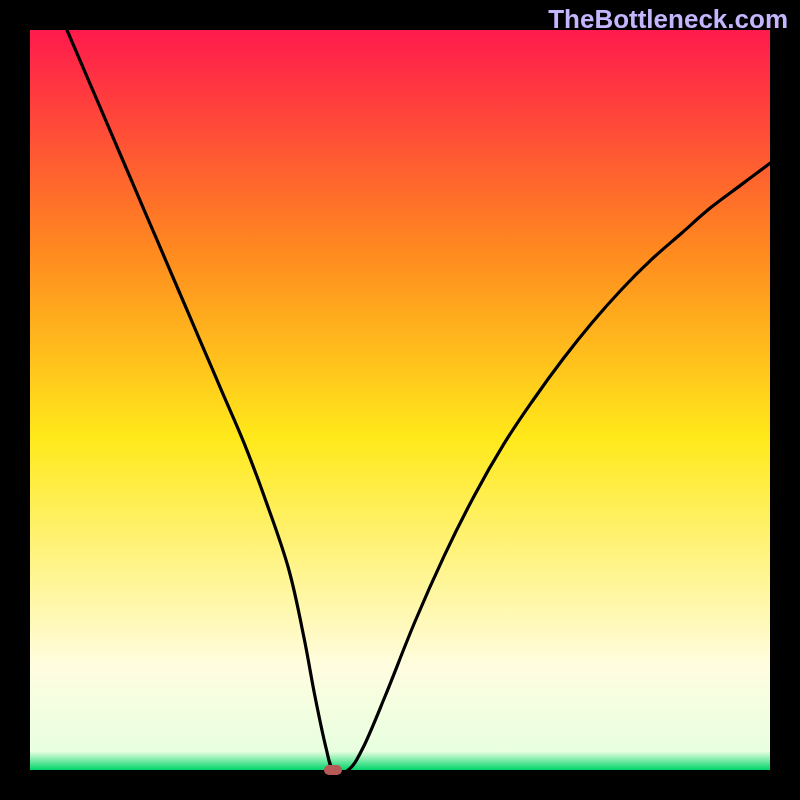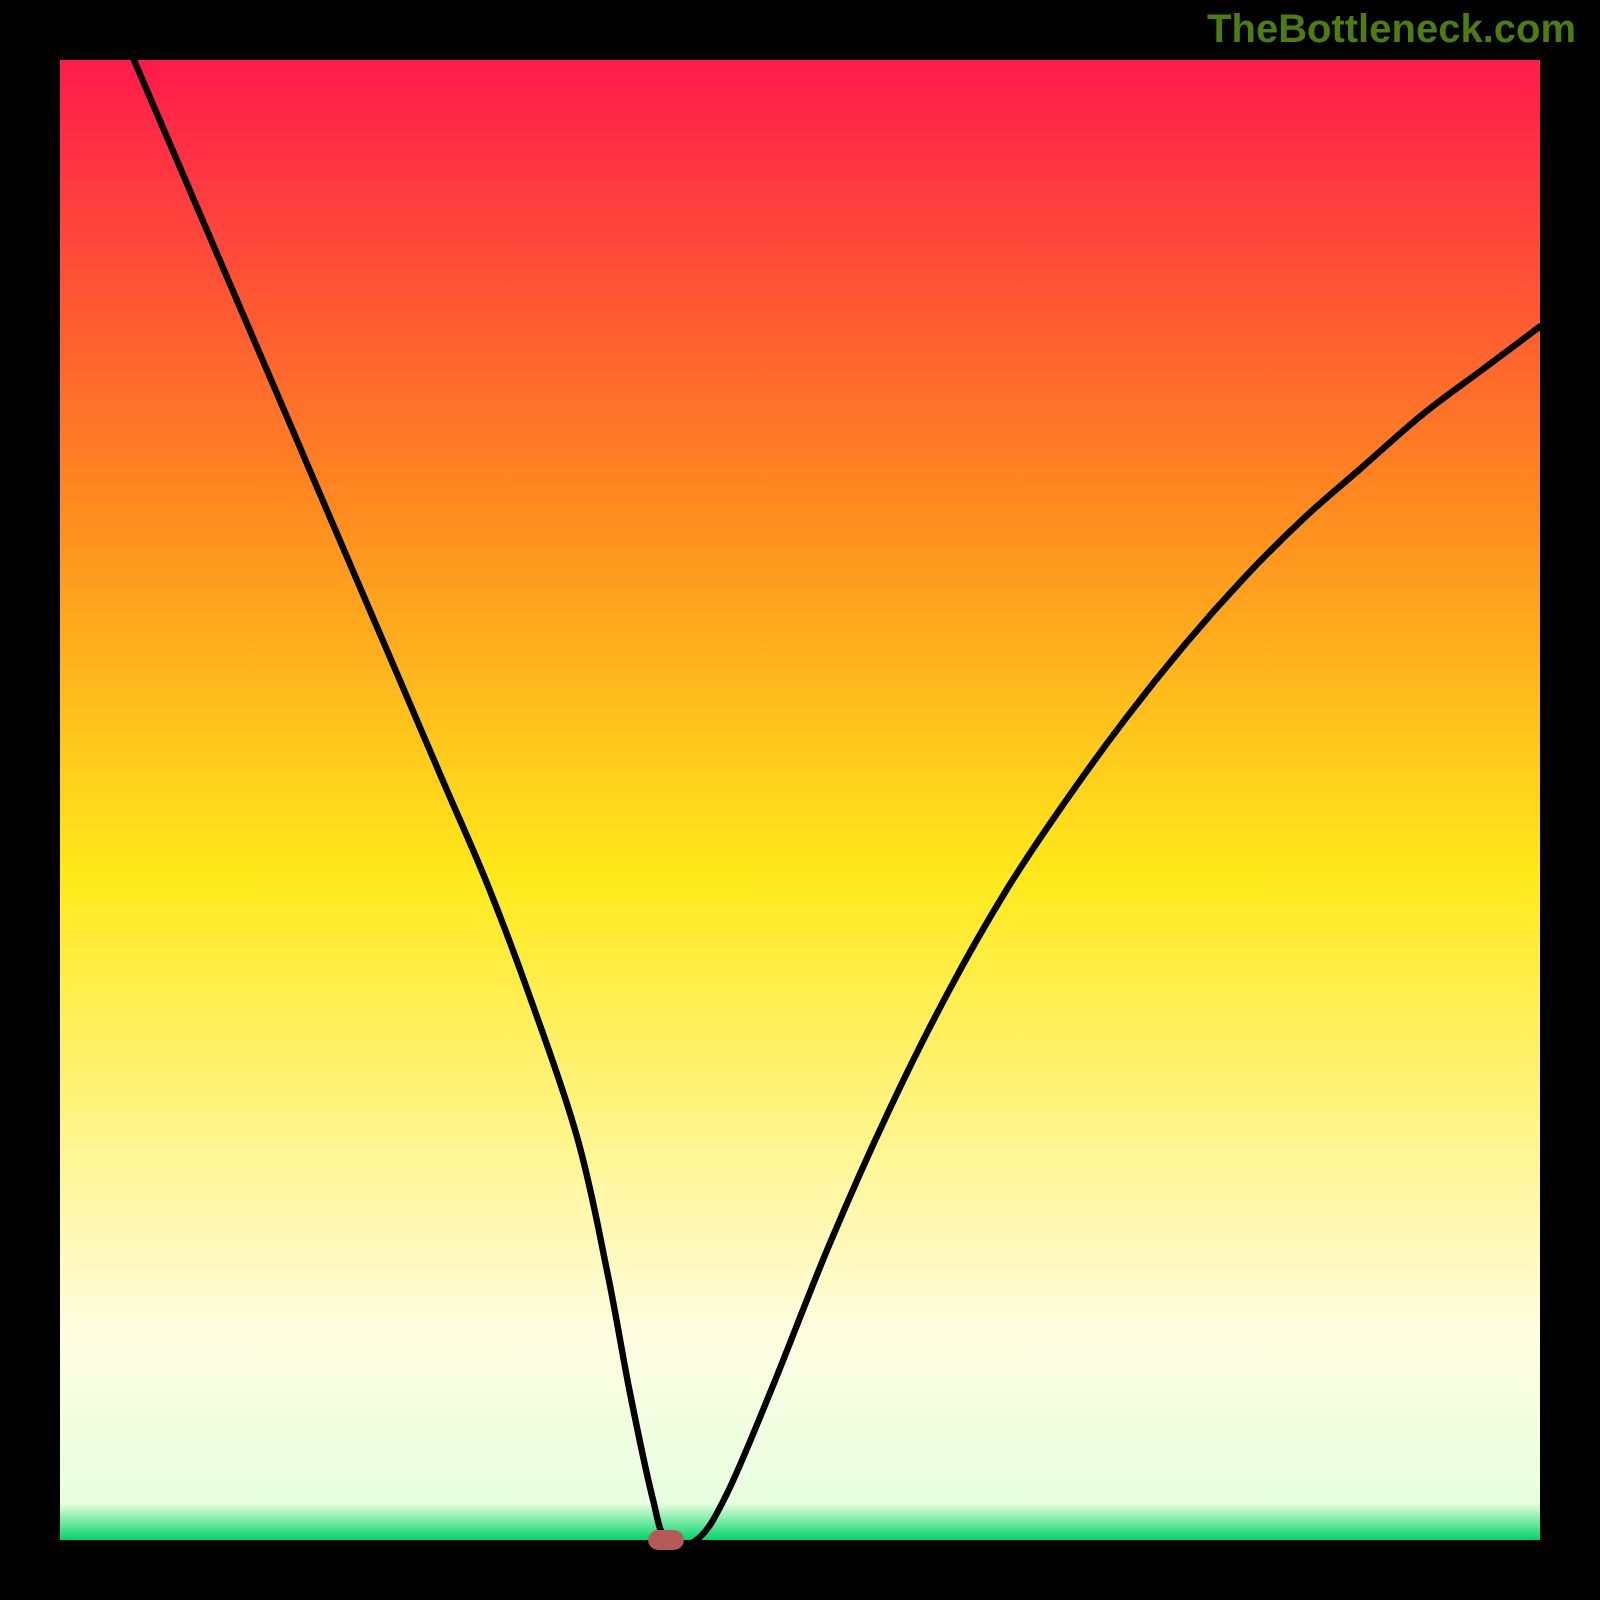--- a/index.html
+++ b/index.html
@@ -14,22 +14,22 @@
   .frame {
     position: relative;
     width: 800px;
     height: 800px;
     background: #000;
   }
   .watermark {
     position: absolute;
     top: 4px;
     right: 12px;
-    color: #4d7c0f;
-    font-size: 20px;
+    color: #c4b5fd;
+    font-size: 26px;
     font-weight: bold;
     z-index: 5;
     user-select: none;
     text-align: center;
   }
   .plot {
     position: absolute;
     left: 30px;
     top: 30px;
     width: 740px;

